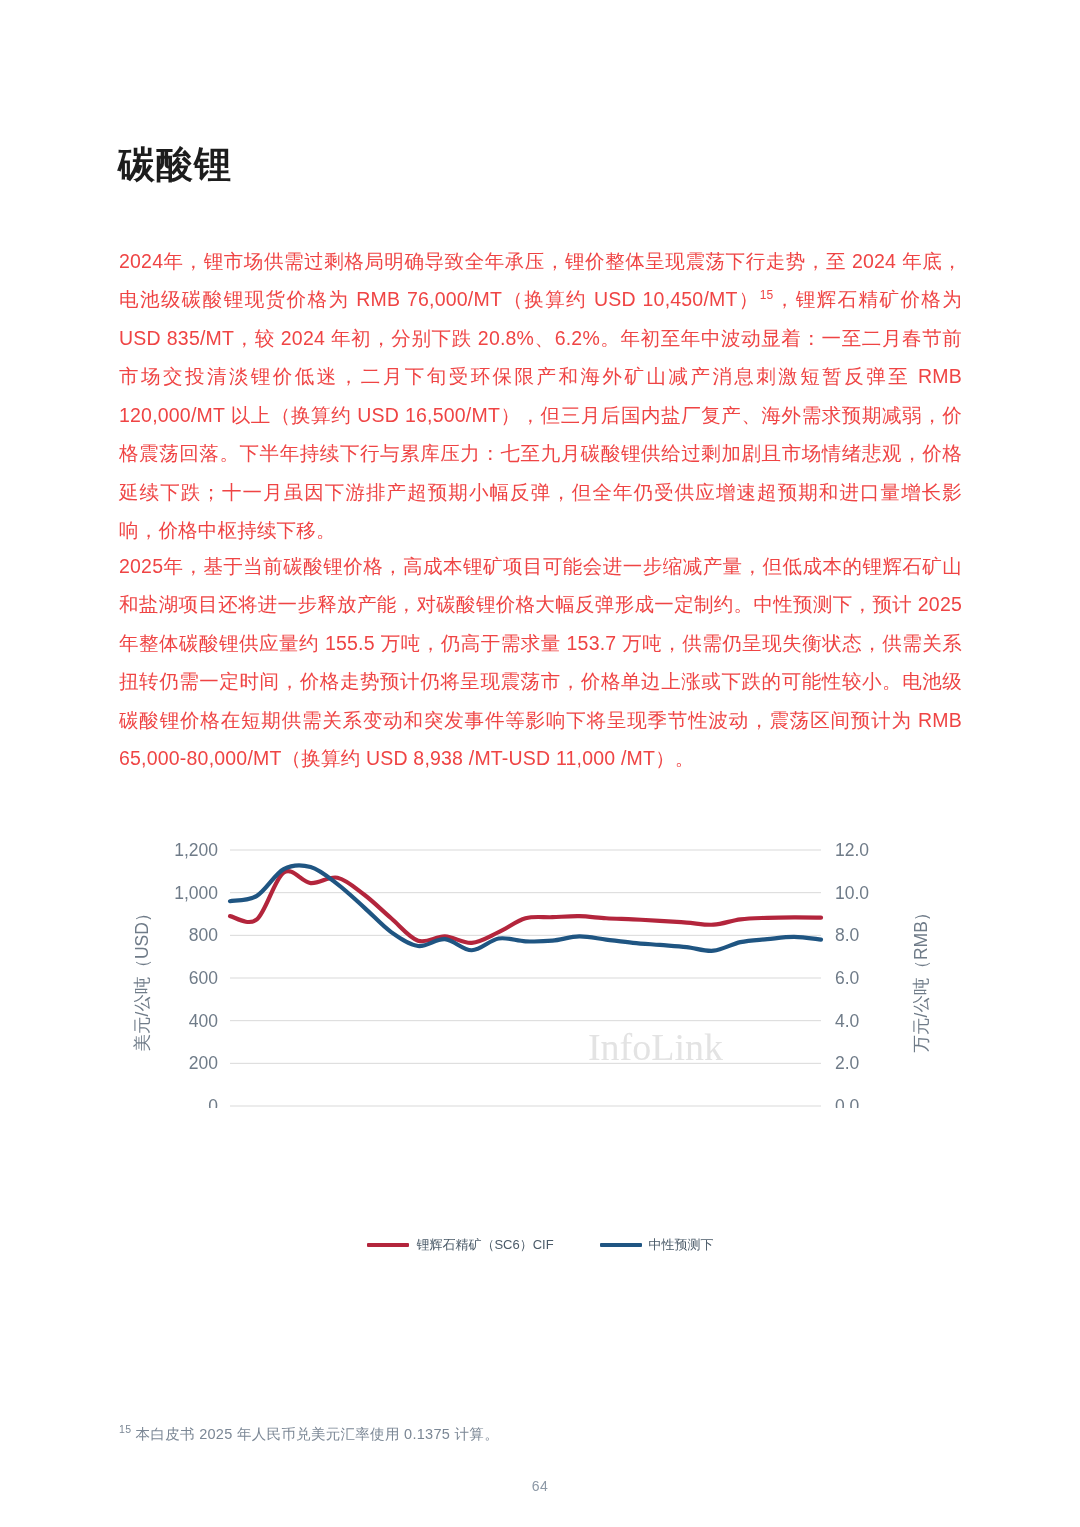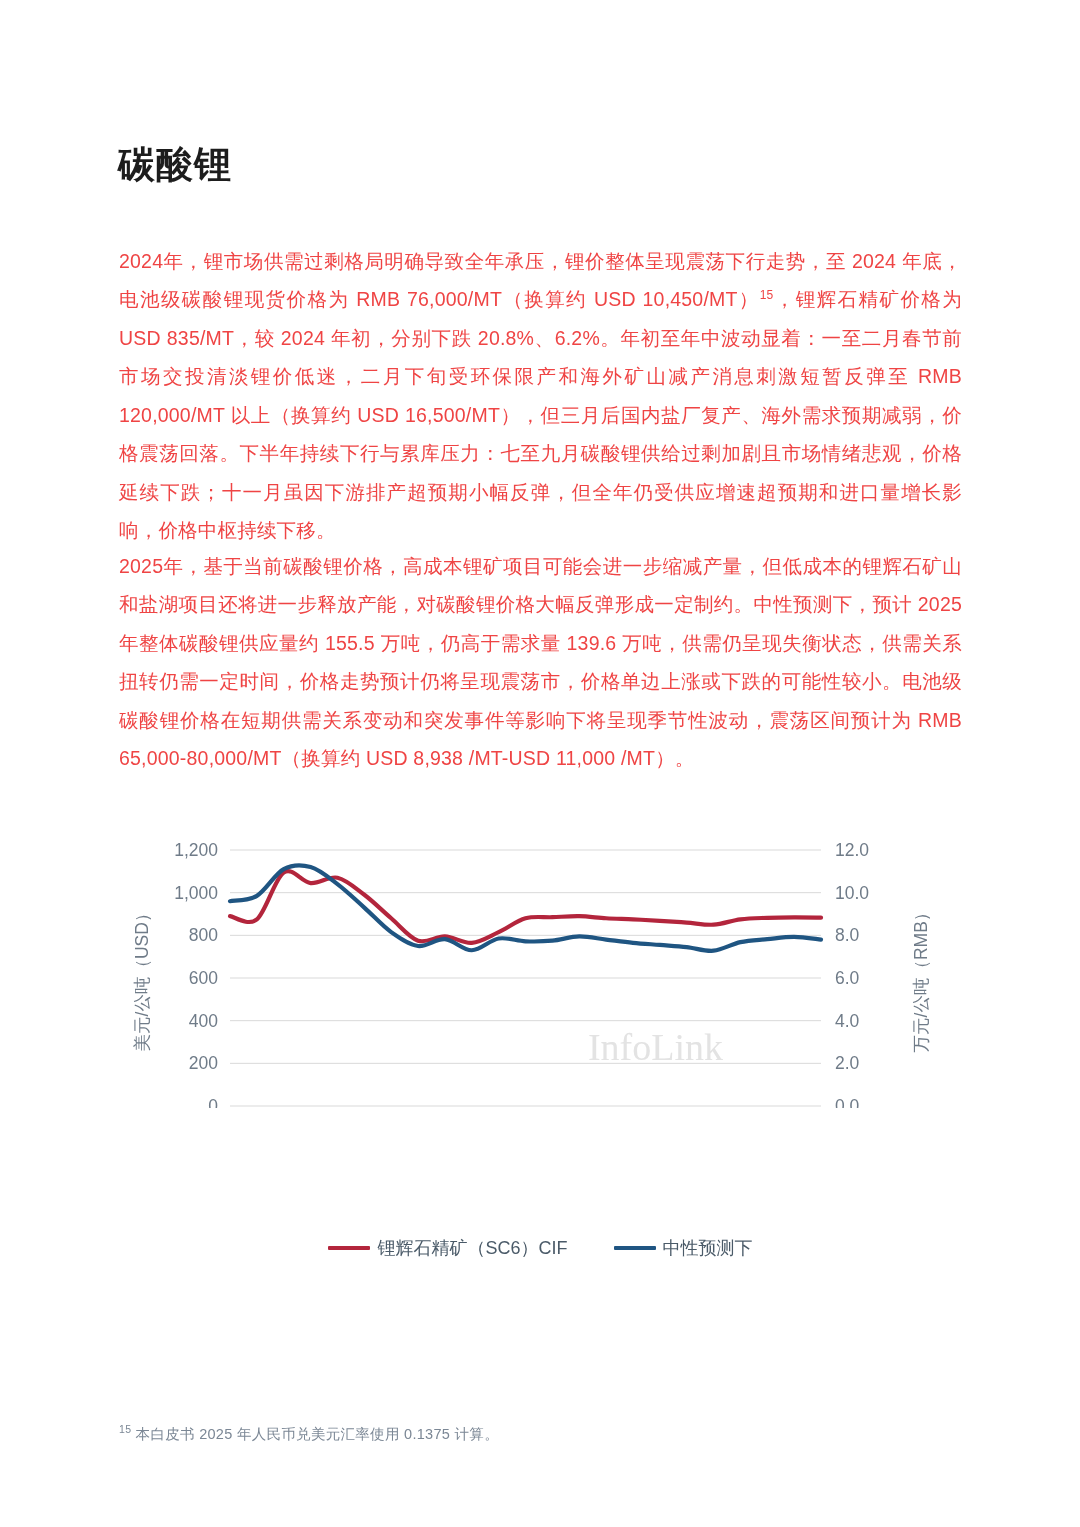--- a/index.html
+++ b/index.html
@@ -80,21 +80,21 @@
   
   .legend {
     position: absolute;
     left: 0;
     top: 418px;
     width: 100%;
     display: flex;
     justify-content: center;
     align-items: center;
     gap: 46px;
-    font-size: 18px;
+    font-size: 13px;
     color: #4a5a68;
   }
   .legend-item {
     display: flex;
     align-items: center;
     gap: 7px;
   }
   .legend-swatch {
     display: inline-block;
     width: 42px;
@@ -132,21 +132,21 @@
 </style>
 </head>
 <body>
 
 <div class="page">
 
   <h1 class="heading">碳酸锂</h1>
 
   <p class="para" id="para1"><span>2024年，锂市场供需过剩格局明确导致全年承压，锂价整体呈现震荡下行走势，至 2024 年底，电池级碳酸锂现货价格为 RMB 76,000/MT（换算约 USD 10,450/MT）</span><sup>15</sup><span>，锂辉石精矿价格为 USD 835/MT，较 2024 年初，分别下跌 20.8%、6.2%。年初至年中波动显着：一至二月春节前市场交投清淡锂价低迷，二月下旬受环保限产和海外矿山减产消息刺激短暂反弹至 RMB 120,000/MT 以上（换算约 USD 16,500/MT），但三月后国内盐厂复产、海外需求预期减弱，价格震荡回落。下半年持续下行与累库压力：七至九月碳酸锂供给过剩加剧且市场情绪悲观，价格延续下跌；十一月虽因下游排产超预期小幅反弹，但全年仍受供应增速超预期和进口量增长影响，价格中枢持续下移。</span></p>
 
-  <p class="para" id="para2">2025年，基于当前碳酸锂价格，高成本锂矿项目可能会进一步缩减产量，但低成本的锂辉石矿山和盐湖项目还将进一步释放产能，对碳酸锂价格大幅反弹形成一定制约。中性预测下，预计 2025 年整体碳酸锂供应量约 155.5 万吨，仍高于需求量 139.6 万吨，供需仍呈现失衡状态，供需关系扭转仍需一定时间，价格走势预计仍将呈现震荡市，价格单边上涨或下跌的可能性较小。电池级碳酸锂价格在短期供需关系变动和突发事件等影响下将呈现季节性波动，震荡区间预计为 RMB 65,000-80,000/MT（换算约 USD 8,938 /MT-USD 11,000 /MT）。</p>
+  <p class="para" id="para2">2025年，基于当前碳酸锂价格，高成本锂矿项目可能会进一步缩减产量，但低成本的锂辉石矿山和盐湖项目还将进一步释放产能，对碳酸锂价格大幅反弹形成一定制约。中性预测下，预计 2025 年整体碳酸锂供应量约 155.5 万吨，仍高于需求量 153.7 万吨，供需仍呈现失衡状态，供需关系扭转仍需一定时间，价格走势预计仍将呈现震荡市，价格单边上涨或下跌的可能性较小。电池级碳酸锂价格在短期供需关系变动和突发事件等影响下将呈现季节性波动，震荡区间预计为 RMB 65,000-80,000/MT（换算约 USD 8,938 /MT-USD 11,000 /MT）。</p>
 
   <div class="chart-wrap">
     <svg class="chart-svg" id="chart" width="845" height="290" viewBox="0 0 845 290">
         <line x1="112" x2="703" y1="288" y2="288" stroke="#d9d9d9" stroke-width="1"></line>
         <text x="100" y="294" text-anchor="end" font-size="17.5" fill="#6f7b88" font-family="&quot;Liberation Sans&quot;, sans-serif">0</text>
         <line x1="112" x2="703" y1="245.33333333333334" y2="245.33333333333334" stroke="#d9d9d9" stroke-width="1"></line>
         <text x="100" y="251.33333333333334" text-anchor="end" font-size="17.5" fill="#6f7b88" font-family="&quot;Liberation Sans&quot;, sans-serif">200</text>
         <line x1="112" x2="703" y1="202.66666666666669" y2="202.66666666666669" stroke="#d9d9d9" stroke-width="1"></line>
         <text x="100" y="208.66666666666669" text-anchor="end" font-size="17.5" fill="#6f7b88" font-family="&quot;Liberation Sans&quot;, sans-serif">400</text>
         <line x1="112" x2="703" y1="160" y2="160" stroke="#d9d9d9" stroke-width="1"></line>
@@ -202,14 +202,15 @@
       </div>
       <div class="legend-item">
         <span class="legend-swatch" id="sw1" style="background: rgb(31, 85, 130);"></span>
         <span>中性预测下</span>
       </div>
     </div>
   </div>
 
   <div class="footnote"><sup>15</sup><span> 本白皮书 2025 年人民币兑美元汇率使用 0.1375 计算。</span></div>
 
+  <div class="page-number">64</div>
 
 </div>
 
 </body></html>

